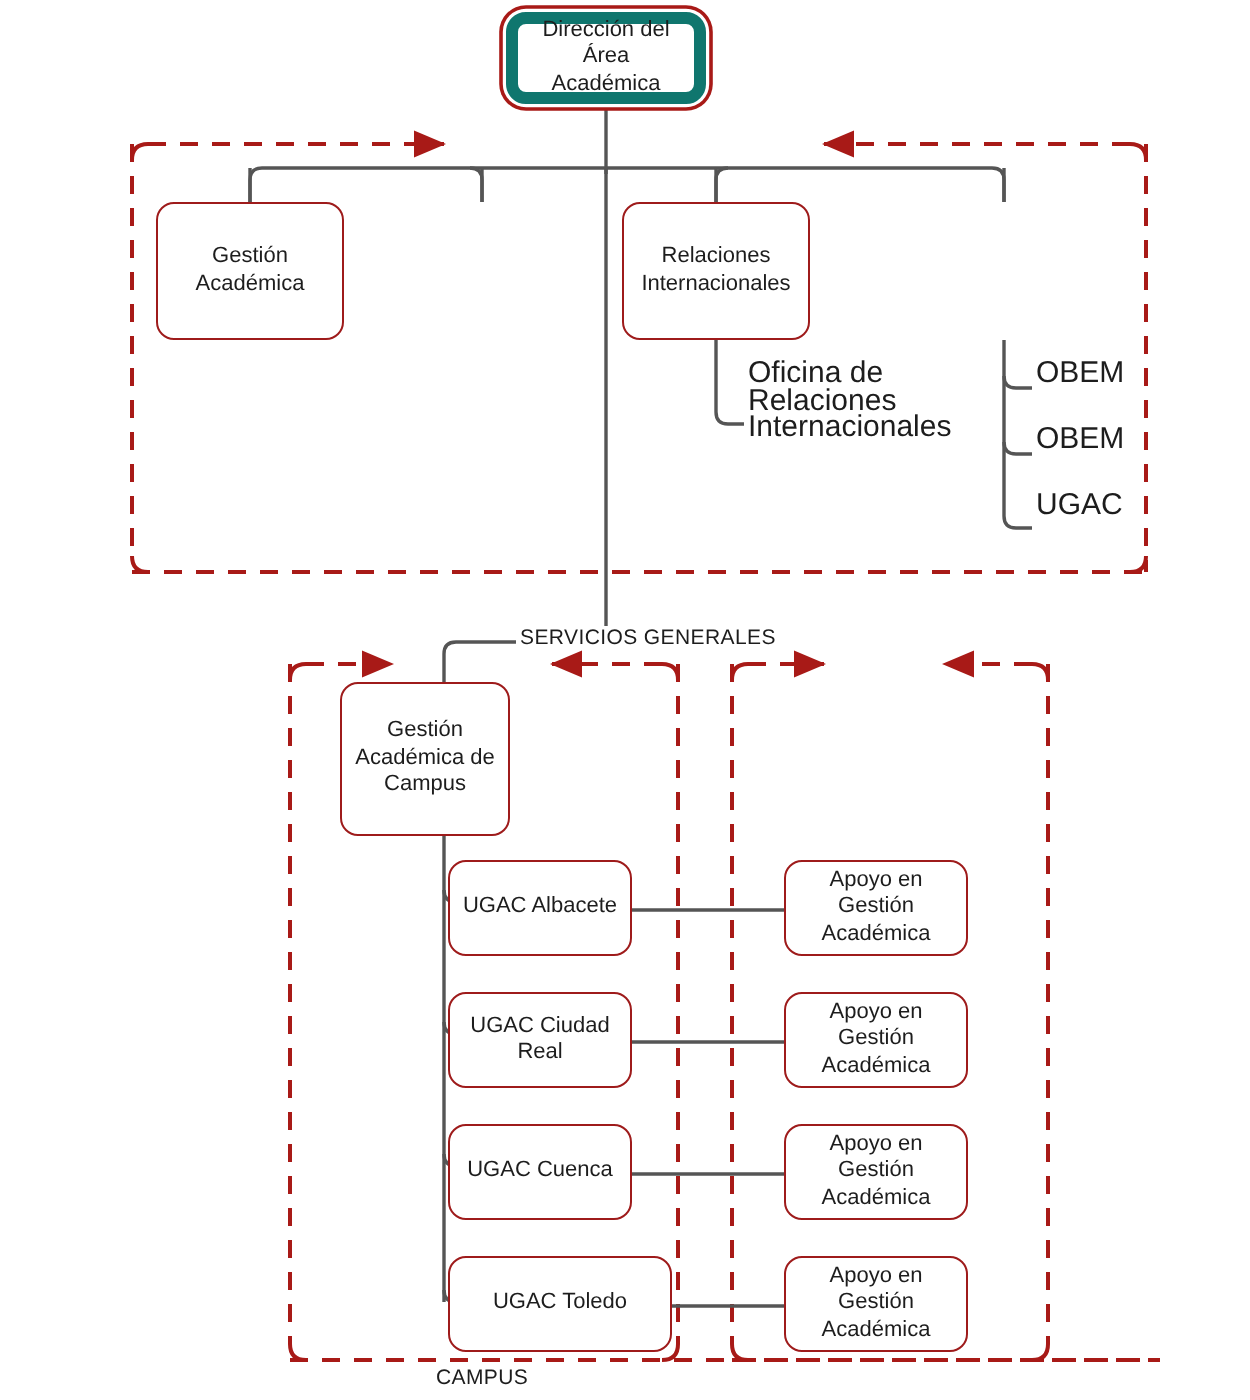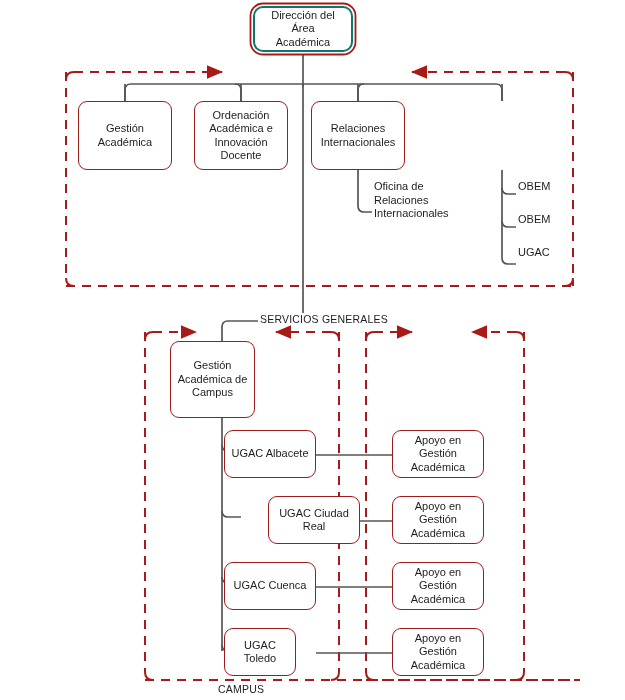--- a/index.html
+++ b/index.html
@@ -19,27 +19,27 @@
     background:#ffffff;
     border:1.6px solid #9e1b1b;
     border-radius:9px;
     font-size:11px;
     line-height:13.5px;
     color:#1d1d1d;
     padding:2px 4px;
     z-index:5;
   }
   .node.root{
-    border:2px solid #0f766e;
+    border:6px solid #0f766e;
     border-radius:10px;
     box-shadow:0 0 0 1.6px #ffffff, 0 0 0 3.4px #a81a17;
   }
   .leaf-label{
     position:absolute;
-    font-size:11px;
+    font-size:15px;
     line-height:13.5px;
     color:#1d1d1d;
     white-space:pre-line;
     z-index:5;
     background:transparent;
   }
   .zone-label{
     position:absolute;
     font-size:10.5px;
     letter-spacing:.2px;
@@ -140,37 +140,36 @@
       <path d="M316,521 L392,521"></path>
       <path d="M316,587 L392,587"></path>
       <path d="M316,653 L392,653"></path>
     </g>
   </svg>
 
   <div class="node root" style="left:253px;top:6px;width:100px;height:46px;">Dirección del Área<br>Académica</div>
 
   <div class="node" style="left:78px;top:101px;width:94px;height:69px;">Gestión<br>Académica</div>
 
-  <div class="node" style="left:194px;top:101px;width:94px;height:69px;">Ordenación<br>Académica e<br>Innovación<br>Docente</div>
 
   <div class="node" style="left:311px;top:101px;width:94px;height:69px;">Relaciones<br>Internacionales</div>
 
 
   <div class="leaf-label" style="left:374px;top:180px;">Oficina de<br>Relaciones<br>Internacionales</div>
 
   <div class="leaf-label" style="left:518px;top:180px;">OBEM</div>
   <div class="leaf-label" style="left:518px;top:213px;">OBEM</div>
   <div class="leaf-label" style="left:518px;top:246px;">UGAC</div>
 
   <div class="node" style="left:170px;top:341px;width:85px;height:77px;">Gestión<br>Académica de<br>Campus</div>
 
   <div class="node" style="left:224px;top:430px;width:92px;height:48px;text-align:center;">UGAC Albacete</div>
-  <div class="node" style="left:224px;top:496px;width:92px;height:48px;margin-left:44px;">UGAC Ciudad Real</div>
+  <div class="node" style="left:224px;top:496px;width:92px;height:48px;">UGAC Ciudad Real</div>
   <div class="node" style="left:224px;top:562px;width:92px;height:48px;">UGAC Cuenca</div>
-  <div class="node" style="left:224px;top:628px;width:72px;height:48px;">UGAC Toledo</div>
+  <div class="node" style="left:224px;top:628px;width:112px;height:48px;">UGAC Toledo</div>
 
   <div class="node" style="left:392px;top:430px;width:92px;height:48px;">Apoyo en Gestión<br>Académica</div>
   <div class="node" style="left:392px;top:496px;width:92px;height:48px;">Apoyo en Gestión<br>Académica</div>
   <div class="node" style="left:392px;top:562px;width:92px;height:48px;">Apoyo en Gestión<br>Académica</div>
   <div class="node" style="left:392px;top:628px;width:92px;height:48px;">Apoyo en Gestión<br>Académica</div>
 
   <div class="zone-label" style="left:258px;top:281px;margin-top:32px;">SERVICIOS GENERALES</div>
   <div class="zone-label" style="left:216px;top:683px;">CAMPUS</div>
   <div class="zone-label" style="left:420px;top:705px;">CENTROS</div>
 

